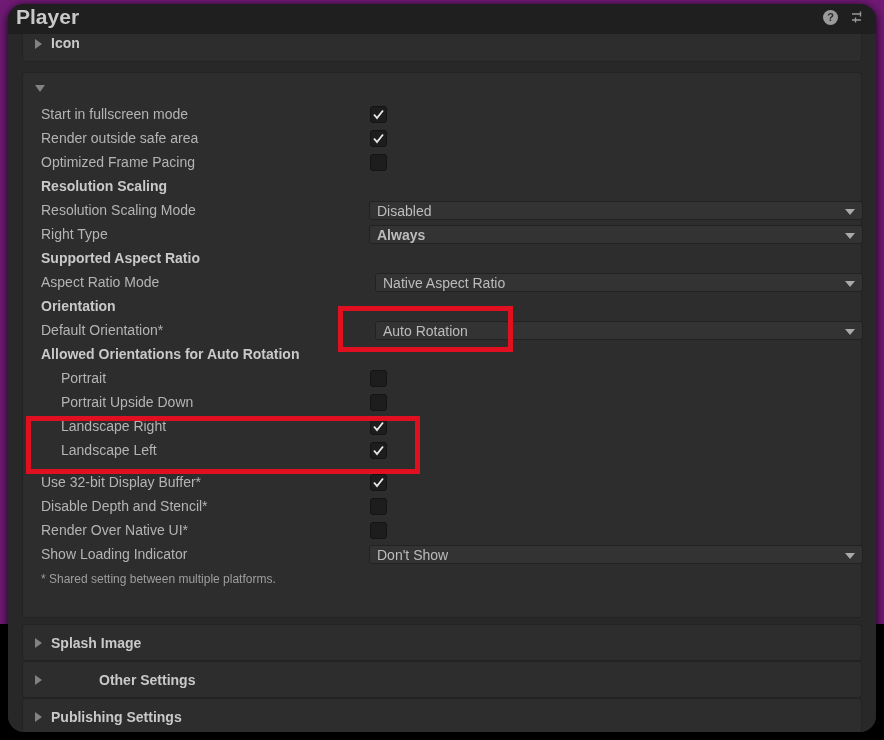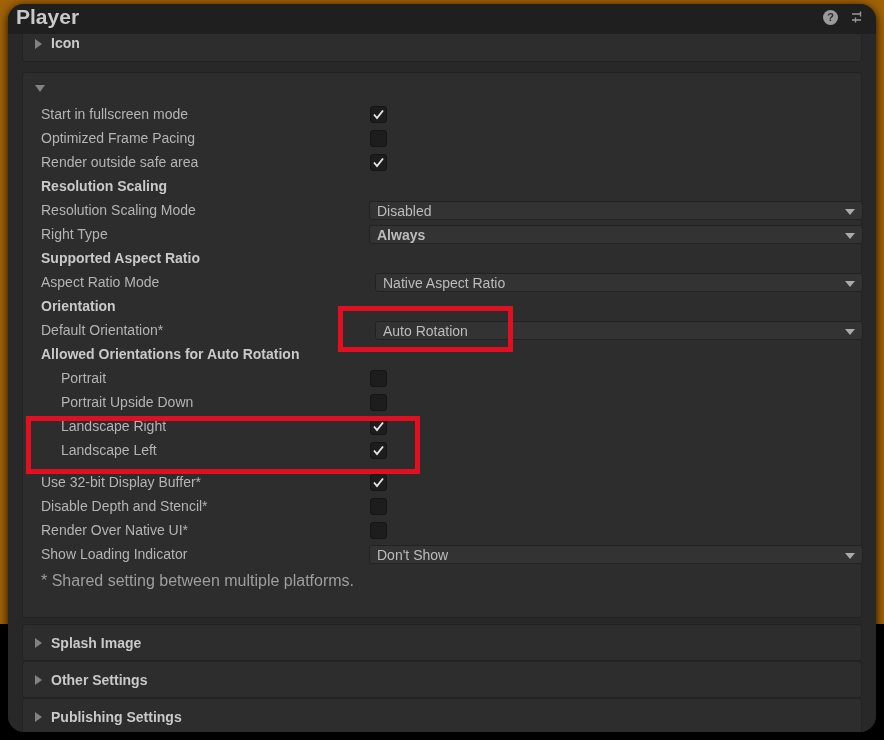--- a/index.html
+++ b/index.html
@@ -9,21 +9,21 @@
     width: 884px;
     height: 740px;
     overflow: hidden;
     font-family: "Liberation Sans", sans-serif;
   }
 
   #root {
     position: relative;
     width: 884px;
     height: 624px;
-    background: #a16207;
+    background: #701a75;
   }
 
   
   .window {
     position: absolute;
     left: 8px;
     top: 4px;
     width: 868px;
     height: 728px;
     background: #282828;
@@ -181,21 +181,21 @@
     top: 7px;
     width: 0; height: 0;
     border-top: 6px solid #aaaaaa;
     border-left: 5px solid transparent;
     border-right: 5px solid transparent;
   }
 
   .footnote {
     position: absolute;
     left: 18px;
-    font-size: 16px;
+    font-size: 12px;
     color: #9e9e9e;
     white-space: nowrap;
   }
 
   
   .redbox {
     position: absolute;
     border: 5px solid #e01020;
     box-sizing: border-box;
     pointer-events: none;
@@ -238,31 +238,31 @@
         <div class="row" style="top:0px;">
           <span class="row-label">Start in fullscreen mode</span>
           <div class="checkbox">
             <svg width="13" height="13" viewBox="0 0 13 13">
               <polyline points="2,6.5 5,10 11,2.5" fill="none" stroke="#e6e6e6" stroke-width="1.9"></polyline>
             </svg>
           </div>
         </div>
 
         <div class="row">
+          <span class="row-label">Render outside safe area</span>
+          <div class="checkbox">
+            <svg width="13" height="13" viewBox="0 0 13 13">
+              <polyline points="2,6.5 5,10 11,2.5" fill="none" stroke="#e6e6e6" stroke-width="1.9"></polyline>
+            </svg>
+          </div>
+        </div>
+
+        <div class="row">
           <span class="row-label">Optimized Frame Pacing</span>
           <div class="checkbox"></div>
-        </div>
-
-        <div class="row">
-          <span class="row-label">Render outside safe area</span>
-          <div class="checkbox">
-            <svg width="13" height="13" viewBox="0 0 13 13">
-              <polyline points="2,6.5 5,10 11,2.5" fill="none" stroke="#e6e6e6" stroke-width="1.9"></polyline>
-            </svg>
-          </div>
         </div>
 
         <div class="row">
           <span class="row-label bold">Resolution Scaling</span>
         </div>
 
         <div class="row">
           <span class="row-label">Resolution Scaling Mode</span>
           <div class="dropdown" style="width:494px;">
             <span class="dropdown-text">Disabled</span>
@@ -369,21 +369,21 @@
       </div>
 
       <div class="panel" style="top:590px; height:37px;">
         <div class="foldout" style="height:35px;">
           <span class="arrow arrow-right"></span>
           <span class="foldout-label">Splash Image</span>
         </div>
       </div>
 
       <div class="panel" style="top:627px; height:37px;">
-        <div class="foldout" style="height:35px;">
+        <div class="foldout" style="height:35px;gap:48px;">
           <span class="arrow arrow-right"></span>
           <span class="foldout-label">Other Settings</span>
         </div>
       </div>
 
       <div class="panel" style="top:664px; height:37px;">
         <div class="foldout" style="height:35px;">
           <span class="arrow arrow-right"></span>
           <span class="foldout-label">Publishing Settings</span>
         </div>

